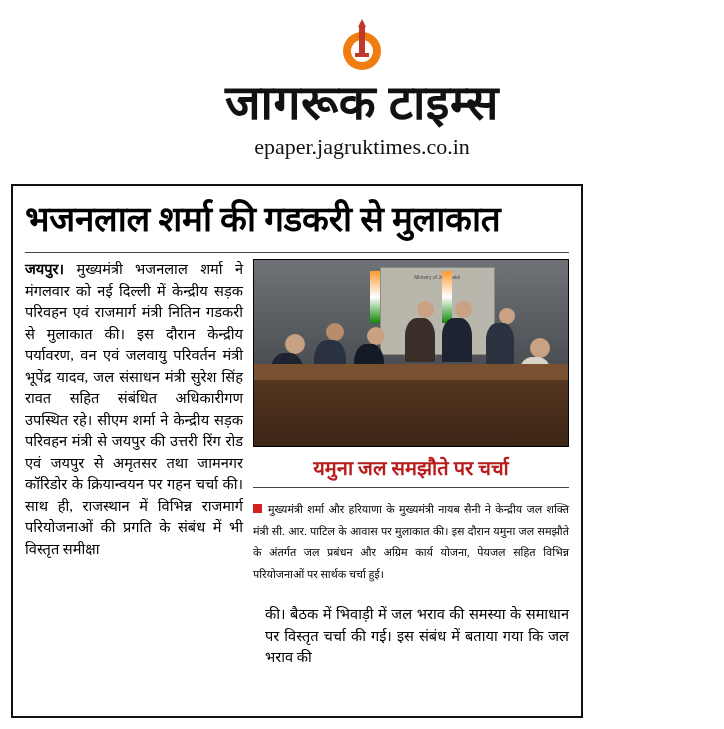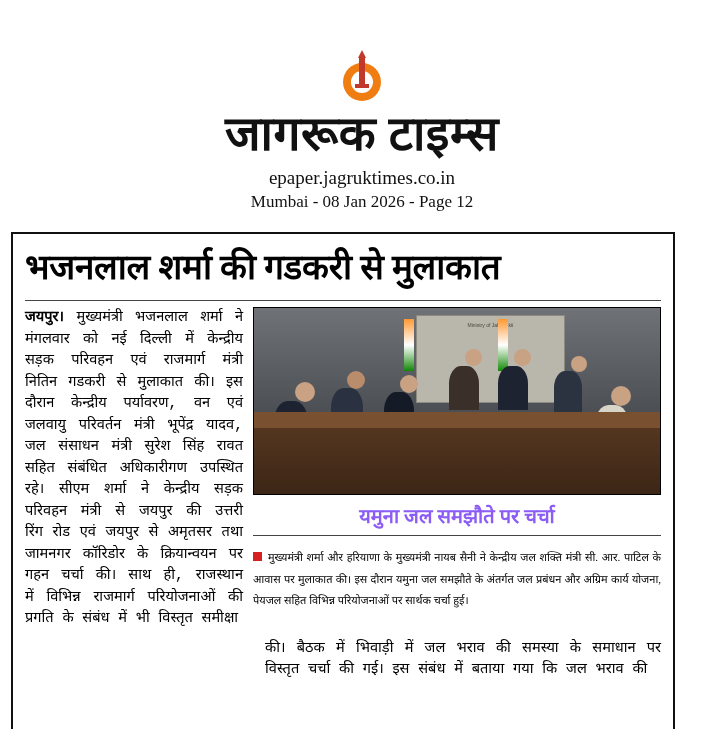--- a/index.html
+++ b/index.html
@@ -17,23 +17,22 @@
   .page {
     position: relative;
     width: 724px;
     height: 729px;
     background: #ffffff;
     box-sizing: border-box;
   }
 
   
   .masthead {
-    padding-top: 0;
+    padding-top: 17px;
     text-align: center;
-    margin-top: 48px;
   }
   .logo-mark {
     display: block;
     margin: 0 auto 2px auto;
     width: 70px;
     height: 56px;
   }
   .masthead-title {
     font-family: "Liberation Serif", serif;
     font-weight: bold;
@@ -43,37 +42,37 @@
     color: #111111;
     margin: 0;
     padding: 0 0 4px 0;
   }
   .masthead-sub {
     text-align: center;
     font-family: "Liberation Serif", serif;
     color: #111111;
   }
   .masthead-url {
-    font-size: 19px;
+    font-size: 22px;
     line-height: 24px;
     font-weight: normal;
   }
   .masthead-edition {
     font-size: 17px;
     line-height: 24px;
     font-weight: normal;
     padding-bottom: 8px;
   }
 
   
   .article-frame {
     position: absolute;
     left: 11px;
     top: 184px;
-    width: 664px;
+    width: 572px;
     height: 534px;
     border: 2px solid #111111;
     box-sizing: border-box;
     padding: 10px 12px 10px 12px;
   }
 
   .headline {
     font-family: "Liberation Serif", serif;
     font-weight: bold;
     font-size: 35px;
@@ -95,21 +94,21 @@
   }
   .col-left {
     width: 218px;
     flex: 0 0 218px;
   }
   .col-right {
     flex: 1 1 auto;
   }
 
   .body-text {
-    font-family: Liberation Mono, monospace;
+    font-family: Liberation Serif, serif;
     font-size: 14.6px;
     line-height: 21.5px;
     text-align: justify;
     color: #000000;
     margin: 0;
   }
   .body-text b {
     font-weight: bold;
   }
 
@@ -171,21 +170,21 @@
     border-radius: 50%;
     background: #c9a183;
   }
   .caption-bar {
     margin-top: 8px;
     text-align: center;
     font-family: "Liberation Serif", serif;
     font-weight: bold;
     font-size: 20px;
     line-height: 26px;
-    color: #8b5cf6;
+    color: #b91c1c;
   }
   .caption-rule {
     border: 0;
     border-top: 1px solid #444;
     margin: 6px 0 8px 0;
   }
 
   .lead-para {
     font-family: "Liberation Serif", serif;
     font-size: 11px;
@@ -226,21 +225,20 @@
       <circle cx="35" cy="34" r="19" fill="#f07d12"></circle>
       <circle cx="35" cy="34" r="11" fill="#ffffff"></circle>
       <rect x="32" y="8" width="6" height="30" rx="2" fill="#c0392b"></rect>
       <polygon points="35,2 39,10 31,10" fill="#c0392b"></polygon>
       <rect x="28" y="36" width="14" height="4" fill="#c0392b"></rect>
       <path d="M6 40 Q 20 18 30 40 Z" fill="#f07d12" opacity="0.0"></path>
     </svg>
     <h1 class="masthead-title">जागरूक टाइम्स</h1>
     <div class="masthead-sub">
       <div class="masthead-url">epaper.jagruktimes.co.in</div>
-      <div class="masthead-edition">Mumbai - 08 Jan 2026 - Page 12</div>
     </div>
   </div>
 
   <div class="article-frame">
 
     <div class="headline">भजनलाल शर्मा की गडकरी से मुलाकात</div>
     <hr class="rule">
 
     <div class="content">
 

